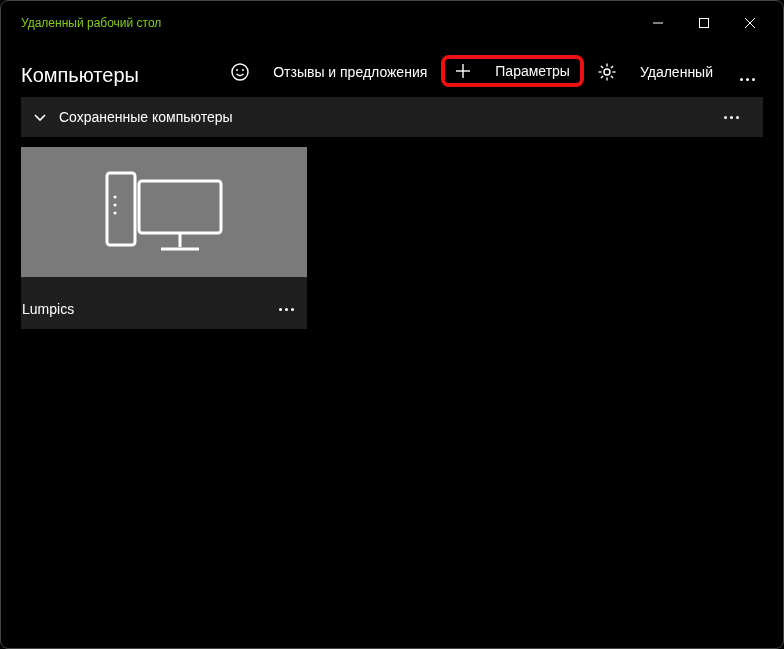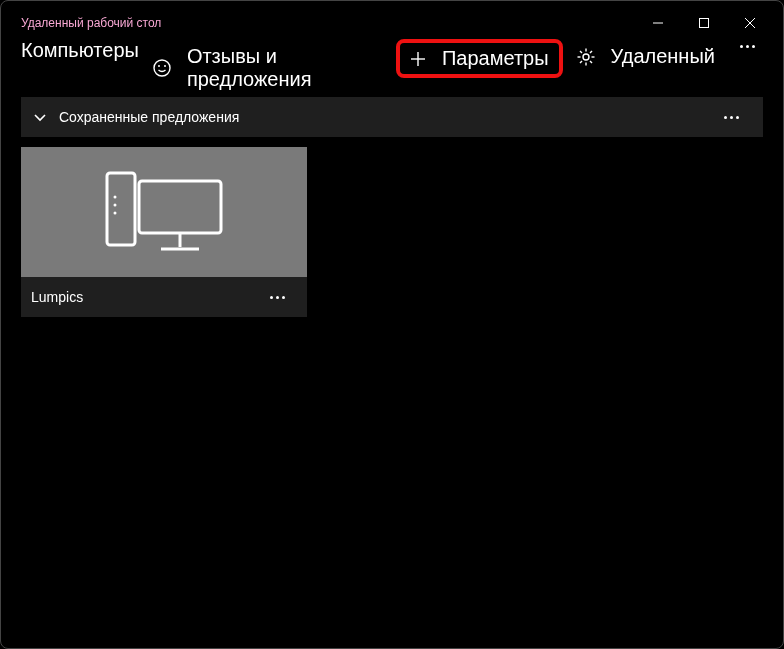--- a/index.html
+++ b/index.html
@@ -23,52 +23,52 @@
     }
     .titlebar {
       height: 32px;
       display: flex;
       align-items: center;
       padding: 0 4px 0 14px;
       justify-content: space-between;
     }
     .title-text {
       font-size: 12px;
-      color: #f9a8d4;
+      color: #84cc16;
     }
     .window-controls {
       display: flex;
       align-items: center;
     }
     .win-btn {
       width: 46px;
       height: 32px;
       display: flex;
       align-items: center;
       justify-content: center;
       color: #fff;
     }
     .toolbar {
       height: 48px;
       display: flex;
-      align-items: flex-start;
+      align-items: flex-end;
       padding: 0 10px 0 14px;
       gap: 4px;
     }
     .page-title {
       font-size: 20px;
       font-weight: 400;
       flex: 1;
     }
     .toolbar-btn {
       display: flex;
       align-items: center;
-      gap: 16px;
+      gap: 24px;
       padding: 6px 10px;
-      font-size: 20px;
+      font-size: 14px;
       color: #fff;
     }
     .toolbar-btn svg { flex-shrink: 0; }
     .highlight {
       border: 4px solid #e11;
       border-radius: 8px;
       padding: 4px 10px;
     }
     .more-btn {
       width: 40px;
@@ -101,22 +101,23 @@
       height: 130px;
       background: #7a7a7a;
       display: flex;
       align-items: center;
       justify-content: center;
     }
     .tile-footer {
       height: 40px;
       display: flex;
       align-items: center;
-      padding: 0 10px;
+      padding: 0 1px;
       justify-content: space-between;
+      margin-top: 12px;
     }
     .tile-name {
       font-size: 14px;
     }
     .dots {
       display: flex;
       gap: 3px;
     }
     .dots span {
       width: 3px;
@@ -198,21 +199,21 @@
         </div>
     </div>
   </div>
 
   <div class="content">
 
     <div class="section-header">
       <svg width="14" height="14" viewBox="0 0 14 14">
         <path d="M2 5 L7 10 L12 5" fill="none" stroke="#fff" stroke-width="1.6"></path>
       </svg>
-      <span class="section-title">Сохраненные предложения</span>
+      <span class="section-title">Сохраненные компьютеры</span>
       <div class="more-btn">
         <div class="dots">
             <span></span>
             <span></span>
             <span></span>
           </div>
       </div>
     </div>
 
     <div class="tile">

